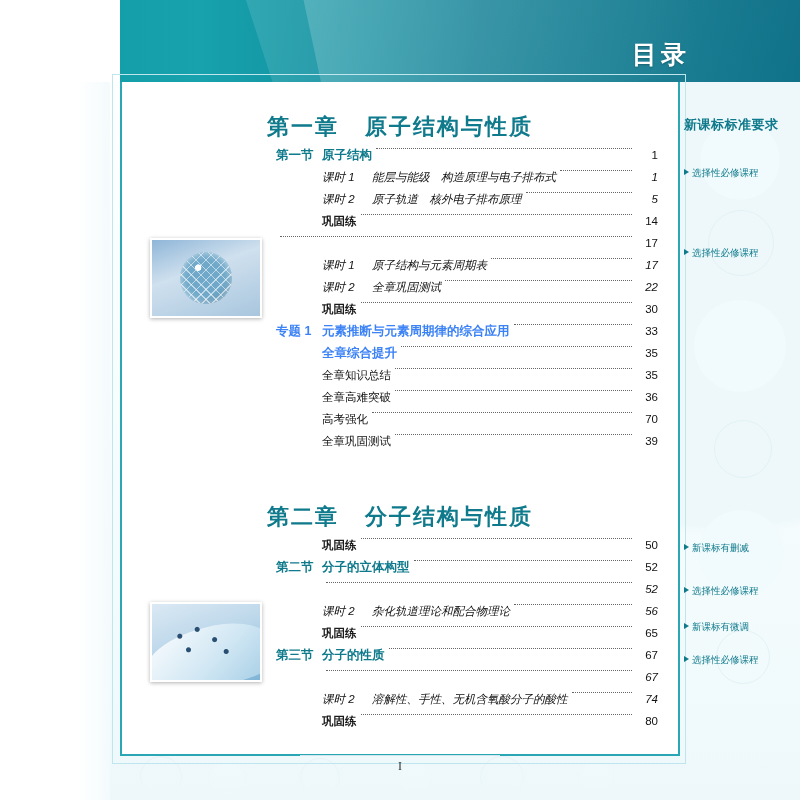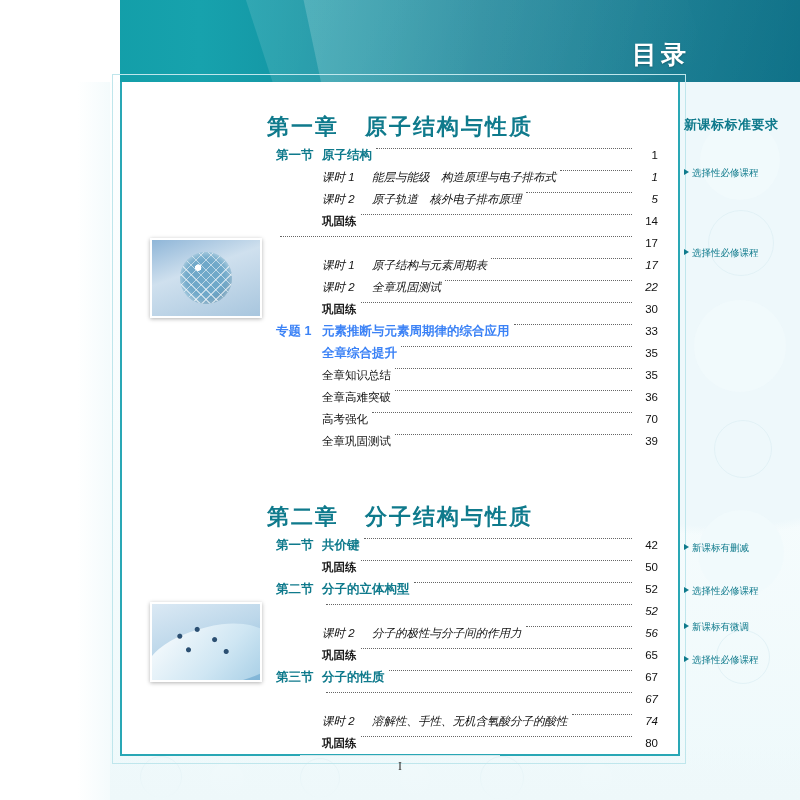--- a/index.html
+++ b/index.html
@@ -259,41 +259,36 @@
           </div>
           <div class="row lvl-plain">
             <span class="lbl">全章巩固测试</span>
             <span class="dots-fill"></span>
             <span class="pg">39</span>
           </div>
         </div>
         <div style="height: 26px;"></div>
         <div class="chapter"><span class="ch-num">第二章</span><span>分子结构与性质</span></div>
         <div class="toc">
-          <div class="row lvl-section">
-            <span class="lbl"><span class="sec-no">第一节</span><span>共价键</span></span>
-            <span class="dots-fill"></span>
-            <span class="pg">42</span>
-          </div>
           <div class="row lvl-drill">
             <span class="lbl">巩固练</span>
             <span class="dots-fill"></span>
             <span class="pg">50</span>
           </div>
           <div class="row lvl-section">
             <span class="lbl"><span class="sec-no">第二节</span><span>分子的立体构型</span></span>
             <span class="dots-fill"></span>
             <span class="pg">52</span>
           </div>
           <div class="row lvl-lesson">
             <span class="dots-fill"></span>
             <span class="pg">52</span>
           </div>
           <div class="row lvl-lesson">
-            <span class="lbl"><span class="ls">课时 2</span><span>分子的极性与分子间的作用力</span></span>
+            <span class="lbl"><span class="ls">课时 2</span><span>杂化轨道理论和配合物理论</span></span>
             <span class="dots-fill"></span>
             <span class="pg">56</span>
           </div>
           <div class="row lvl-drill">
             <span class="lbl">巩固练</span>
             <span class="dots-fill"></span>
             <span class="pg">65</span>
           </div>
           <div class="row lvl-section">
             <span class="lbl"><span class="sec-no">第三节</span><span>分子的性质</span></span>

